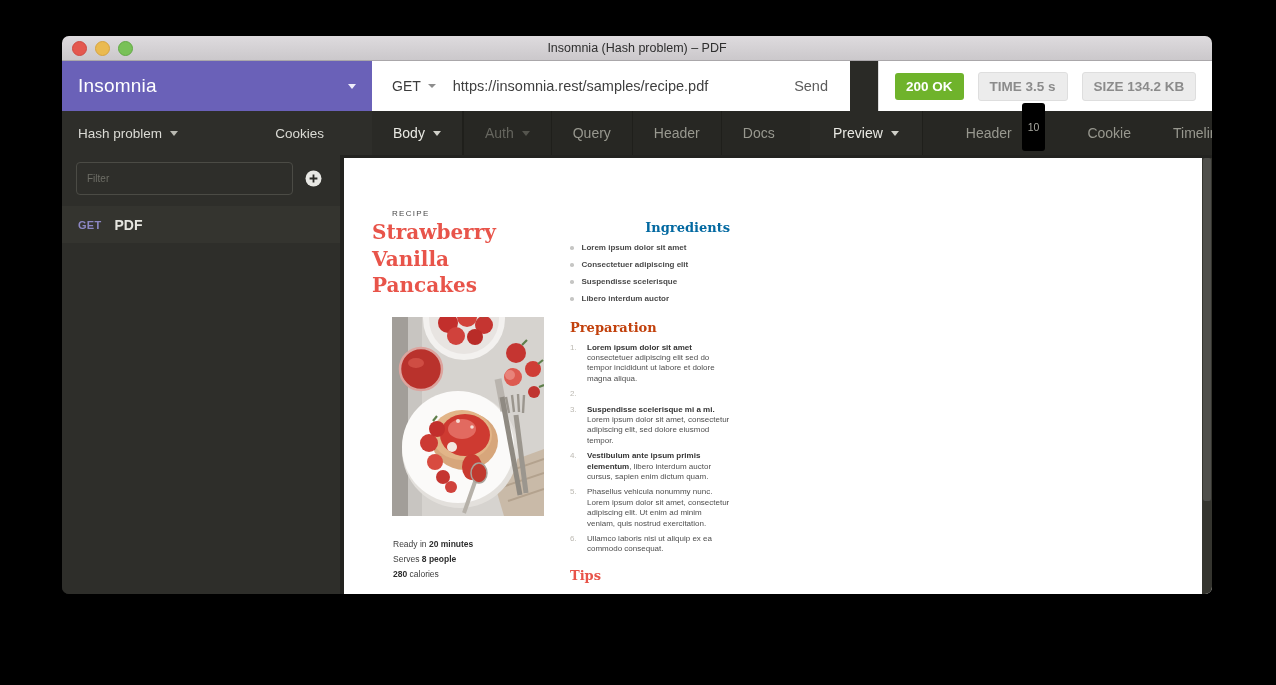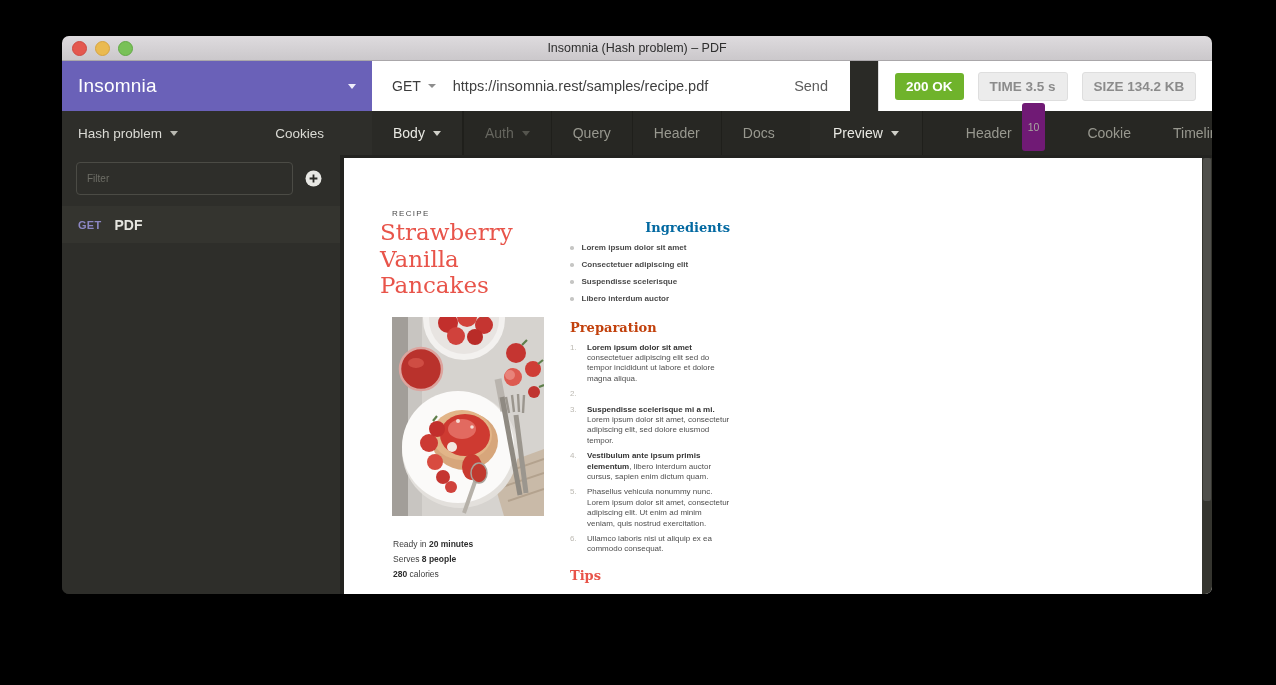--- a/index.html
+++ b/index.html
@@ -51,21 +51,21 @@
   .cookies-link{margin-left:auto;margin-right:32px;color:#dbdbd5;font-size:13.5px;cursor:pointer;}
   .tabs{display:flex;height:100%;background:#272723;}
   .tab{display:flex;align-items:center;gap:8px;padding:0 21px;font-size:14px;color:#98988f;
        cursor:pointer;border-left:1px solid #1f1f1b;}
   .tab:first-child{border-left:none;}
   .tab .caret{color:#7d7d74;}
   .tab.active{background:#2a2a26;color:#e9e9e3;border-right:1px solid #1f1f1b;}
   .tab.active .caret{color:#cfcfc8;}
   .tab.dim{color:#66665f;}
   .tab.dim .caret{color:#55554e;}
-  .tab-badge{background:#701a75;color:#a8a8a0;font-size:10.5px;padding:18px 6px;border-radius:3px;
+  .tab-badge{background:#000000;color:#a8a8a0;font-size:10.5px;padding:18px 6px;border-radius:3px;
              position:relative;top:-6px;margin-left:2px;}
   
   .content{flex:1;min-height:0;}
   .sb-body{background:#2e2e2a;display:flex;flex-direction:column;}
   .filter-row{display:flex;align-items:center;gap:12px;padding:7px 14px 11px;}
   .filter-input{flex:1;height:31px;background:transparent;border:1px solid #4b4b45;border-radius:4px;
                 color:#c9c9c2;font-size:10px;padding:0 10px;outline:none;
                 font-family:"Liberation Sans",sans-serif;}
   .filter-input::placeholder{color:#6e6e66;}
   .plus-btn{flex:0 0 auto;cursor:pointer;display:flex;margin-right:4px;}
@@ -76,22 +76,22 @@
   .req-body{background:#2a2a26;position:relative;}
   .hand-icon{position:absolute;left:50%;top:130px;transform:translateX(-50%);}
   .empty-msg{position:absolute;top:287px;left:0;right:0;text-align:center;color:#8b8b82;font-size:15px;}
   
   .resp-body{background:#fff;position:relative;overflow:hidden;border-left:4px solid #232320;
              border-top:3px solid #232320;}
   .pdf-scroll{position:absolute;right:0;top:0;bottom:0;width:10px;background:#35352f;}
   .pdf-thumb{position:absolute;left:1px;right:1px;top:0;height:343px;background:#4f4f4b;border-radius:2px;}
   .pdf-kicker{position:absolute;left:48px;top:51px;font-size:8px;font-weight:400;letter-spacing:1.3px;
               color:#494949;}
-  .pdf-title{position:absolute;left:36px;top:61px;width:160px;font-family:"DejaVu Serif",serif;
-             font-weight:400;font-size:23px;line-height:26.5px;}
+  .pdf-title{position:absolute;left:28px;top:61px;width:160px;font-family:"DejaVu Serif",serif;
+             font-weight:700;font-size:20px;line-height:26.5px;}
   .pdf-photo{position:absolute;left:48px;top:159px;width:152px;height:199px;}
   .pdf-meta{position:absolute;left:49px;top:379px;font-size:8.5px;line-height:14.8px;color:#3d3d3d;}
   .pdf-meta b{color:#2e2e2e;}
   .pdf-right{position:absolute;left:226px;top:62px;width:160px;}
   .pdf-h{font-family:"DejaVu Serif",serif;font-weight:700;font-size:13px;margin:0 0 8px;}
   .ing-item{display:flex;gap:8px;align-items:flex-start;margin-bottom:6.5px;font-size:8px;
             line-height:10.5px;color:#4a4a4a;font-weight:600;}
   .ing-item .dot{flex:0 0 auto;width:3.5px;height:3.5px;border-radius:50%;background:#c6c6c4;margin-top:3px;}
   .prep-h{margin-top:15px;}
   .step{display:flex;gap:5px;margin-bottom:5px;font-size:8px;line-height:10.4px;color:#4f4f4f;}

